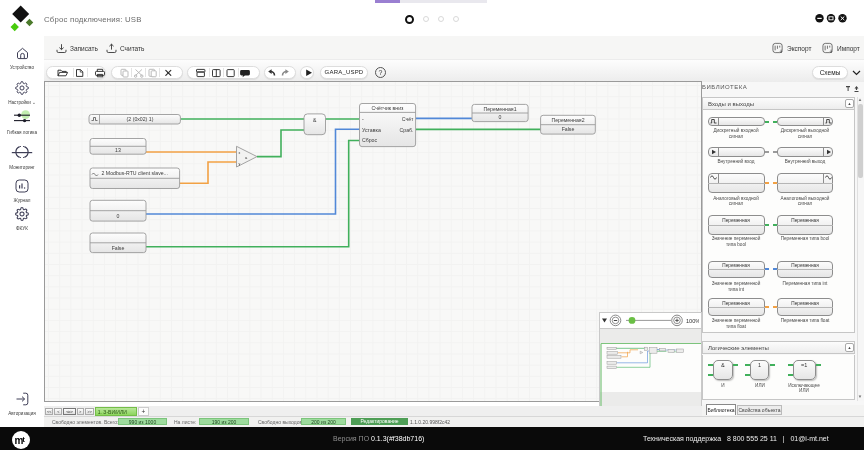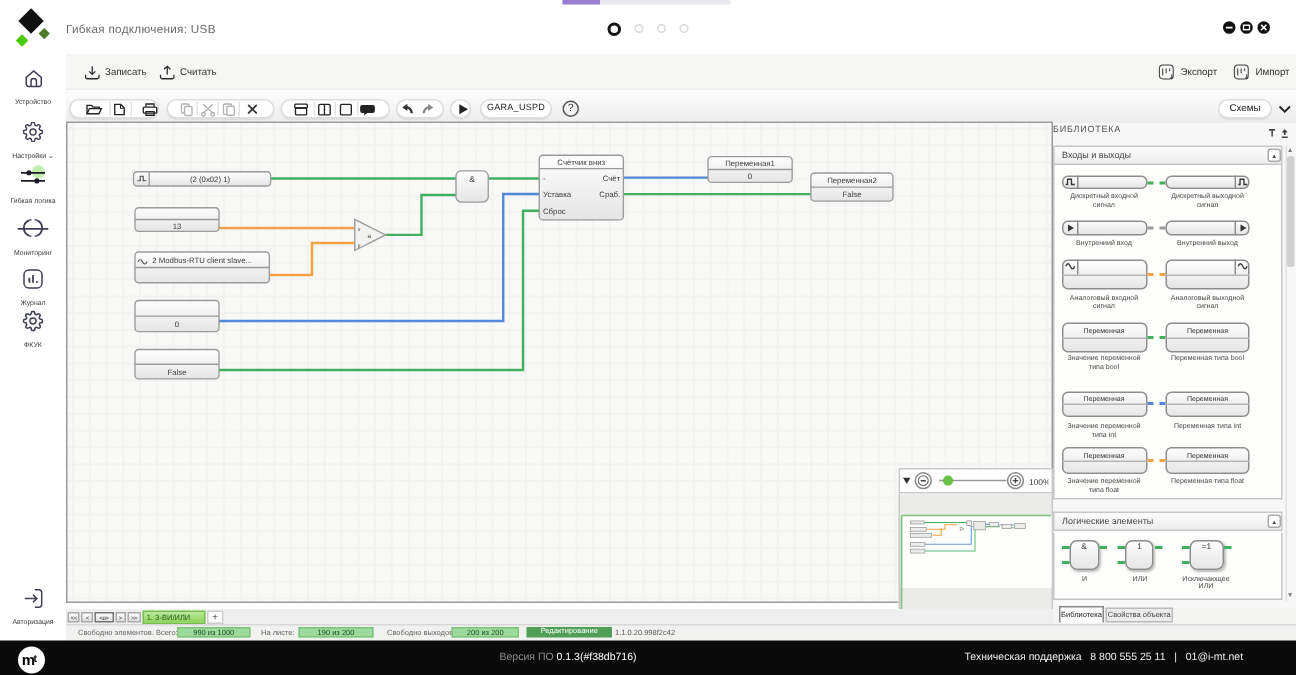--- a/index.html
+++ b/index.html
@@ -43,21 +43,21 @@
 </style></head>
 <body>
 <div id="app">
 
 <div class="abs" id="hdr1"></div>
 <svg class="abs" style="left:0px;top:0px" width="40" height="36" viewBox="0 0 40 36">
  <rect x="14.7" y="8" width="12" height="12" transform="rotate(45 20.7 14)" fill="#111"></rect>
  <rect x="11.75" y="24.05" width="5.9" height="5.9" transform="rotate(45 14.7 27)" fill="#47cb0c"></rect>
  <rect x="26.85" y="19.75" width="5.3" height="5.3" transform="rotate(45 29.5 22.4)" fill="#4b7a2b"></rect>
 </svg>
-<div class="abs" id="title1">Гибкая подключения: USB</div>
+<div class="abs" id="title1">Сброс подключения: USB</div>
 <div class="abs dot" style="left:404.5px;top:14.5px;width:9px;height:9px;border:2px solid #111"></div>
 <div class="abs dot" style="left:422.5px;top:16px;width:6px;height:6px;border:1.4px solid #d9d9d9"></div>
 <div class="abs dot" style="left:437.5px;top:16px;width:6px;height:6px;border:1.4px solid #d9d9d9"></div>
 <div class="abs dot" style="left:452.5px;top:16px;width:6px;height:6px;border:1.4px solid #d9d9d9"></div>
 <div class="abs" id="prog"></div>
     <div class="abs" id="progfill"></div>
 <svg class="abs" style="left:815px;top:14px" width="36" height="9" viewBox="0 0 36 9">
  <circle cx="4.5" cy="4.3" r="4.2" fill="#111"></circle>
       <rect x="2.3" y="3.8" width="4.4" height="1.2" fill="#fff"></rect>
  <circle cx="16" cy="4.3" r="4.2" fill="#111"></circle>

